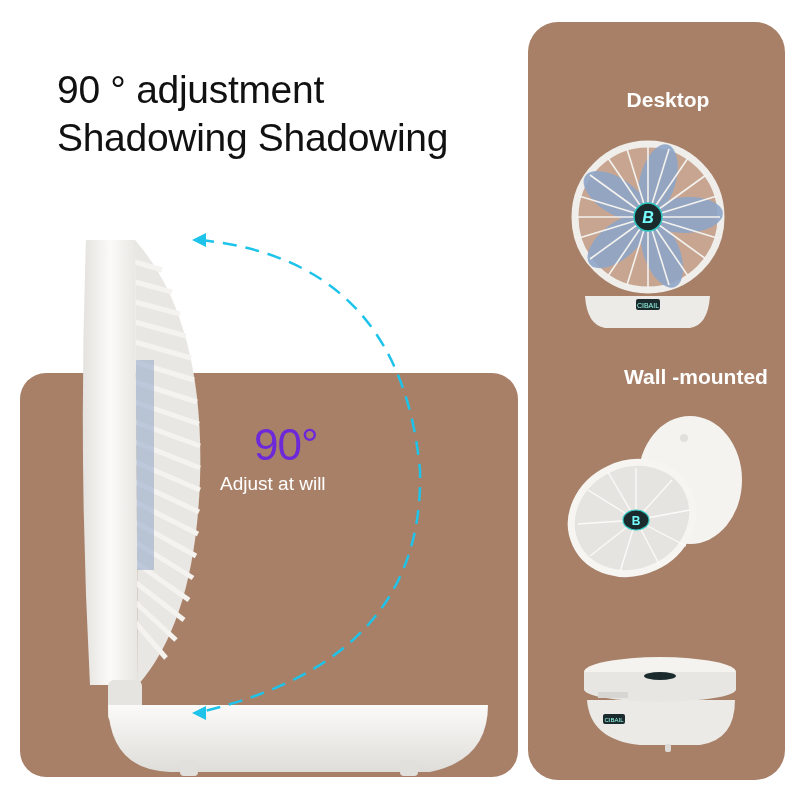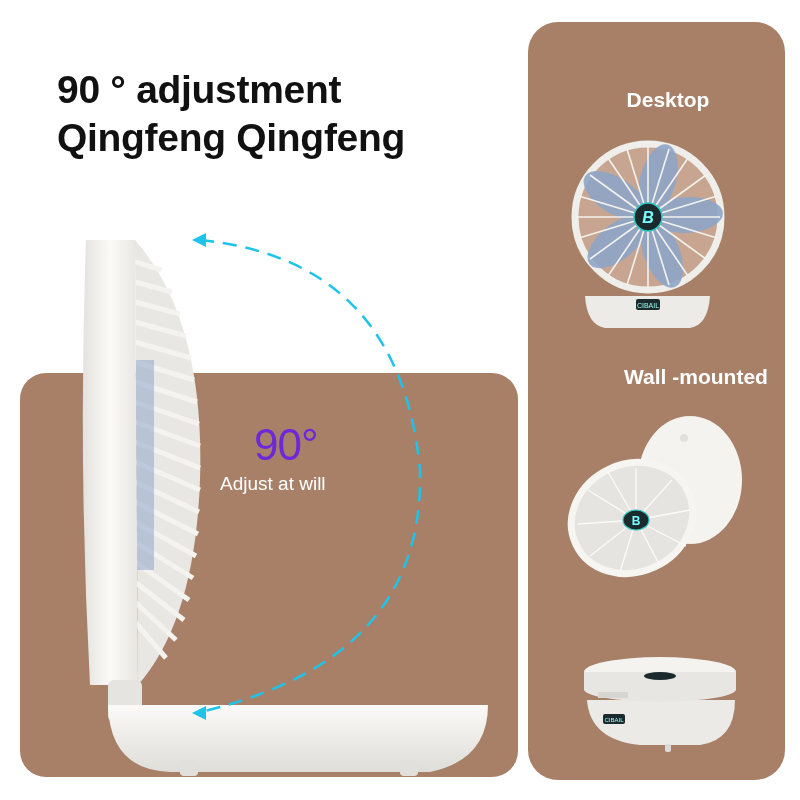--- a/index.html
+++ b/index.html
@@ -1,35 +1,35 @@
 <!DOCTYPE html>
 <html><head>
 <meta charset="utf-8">
 <style>
   html, body { margin:0; padding:0; }
   body { width:800px; height:800px; background:#ffffff; position:relative; overflow:hidden;
          font-family:"Liberation Sans", "DejaVu Sans", sans-serif; }
-  .headline { position:absolute; left:57px; top:66px; margin:0; color:#111; font-weight:bold;
+  .headline { position:absolute; left:57px; top:66px; margin:0; color:#111; font-weight:normal;
               font-size:39px; line-height:48px; letter-spacing:-0.3px; }
   .headline span { display:block; }
   .left-panel { position:absolute; left:20px; top:373px; width:498px; height:404px;
                 background:#a88068; border-radius:26px; }
   .right-panel { position:absolute; left:528px; top:22px; width:257px; height:758px;
                  background:#a88068; border-radius:30px; }
   .label { position:absolute; color:#fff; font-weight:bold; font-size:21px; text-align:center; width:280px; left:0; }
   .deg { position:absolute; color:#6d28d9; font-size:44px; left:254px; top:420px; font-weight:normal; letter-spacing:-1px; }
   .adj { position:absolute; color:#fff; font-size:19px; font-weight:normal; left:220px; top:473px; }
   svg { position:absolute; left:0; top:0; }
 </style>
 </head>
 <body>
 
 <h1 class="headline">
   <span>90 ° adjustment</span>
-  <span>Qingfeng Qingfeng</span>
+  <span>Shadowing Shadowing</span>
 </h1>
 
 <div class="left-panel"></div>
 <div class="right-panel">
   <div class="label" style="top:66px;">Desktop</div>
   <div class="label" style="top:343px;padding-left:28px;">Wall -mounted</div>
 </div>
 
 <svg width="800" height="800" viewBox="0 0 800 800">
   <defs>

